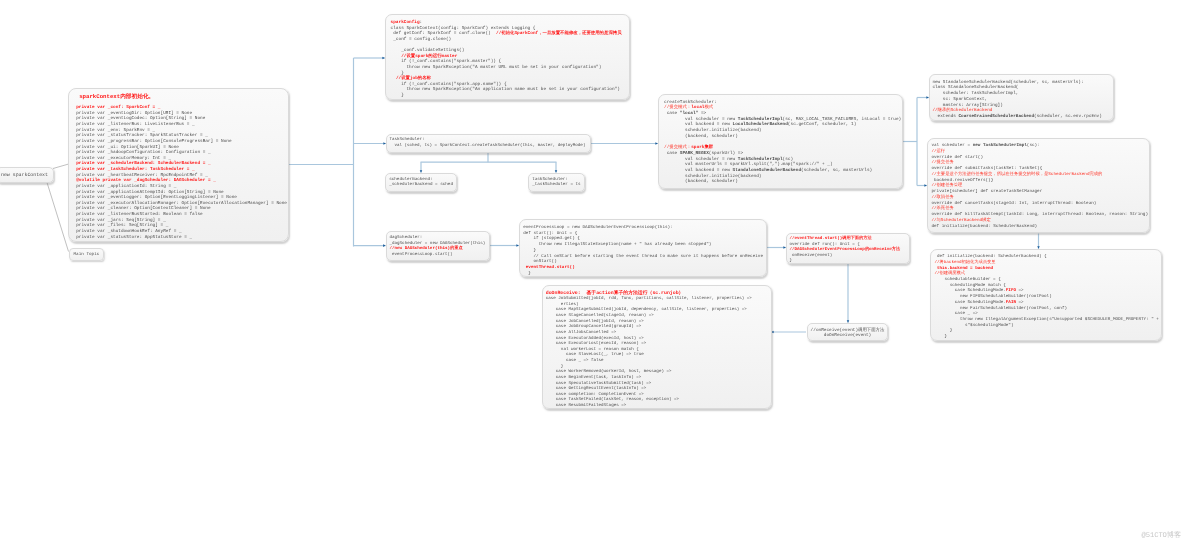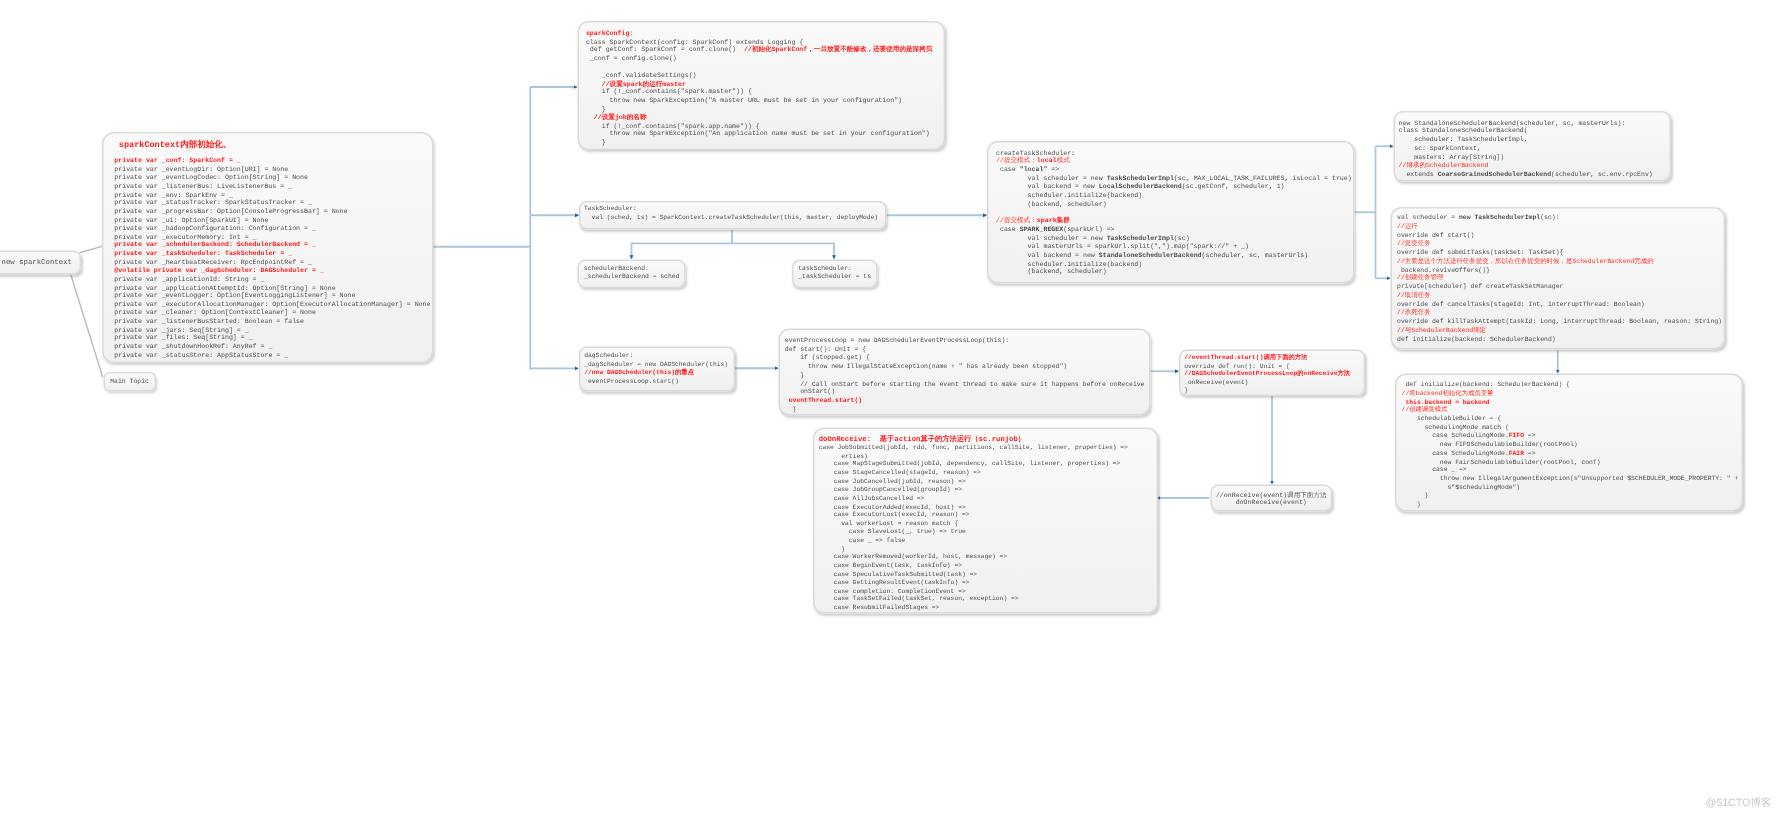--- a/index.html
+++ b/index.html
@@ -77,21 +77,21 @@
   .n-onr{left:807px;top:323px;width:81px;height:18px;border-radius:5px;
          font-size:4.4px;padding:3.5px 0 0 0;text-align:center;}
   .n-onr .ln{line-height:5.6px;}
   
   .n-dor{left:542px;top:285px;width:230px;height:124px;border-radius:7px;
          font-size:4.2px;padding:5.3px 0 0 2.8px;}
   .n-dor .ln{line-height:5.62px;}
   .n-dor .hdr{font-size:4.85px;line-height:5.9px;}
   .wm{right:3px;bottom:2px;font-size:7.2px;}
   .wm{position:absolute;color:#c9c9c9;letter-spacing:-0.1px;
-      font-family:Liberation Sans, sans-serif;}
+      font-family:Liberation Mono, monospace;}
 </style>
 </head>
 <body>
 
 <div id="canvas">
 
 <svg class="links" viewBox="0 0 1184 543">
   <defs>
     <marker id="ar" markerWidth="4" markerHeight="4" refX="2.45" refY="2" orient="auto" markerUnits="userSpaceOnUse">
       <path d="M0,0.72 L2.5,2 L0,3.28 Z" fill="#1d5e9b"></path>

